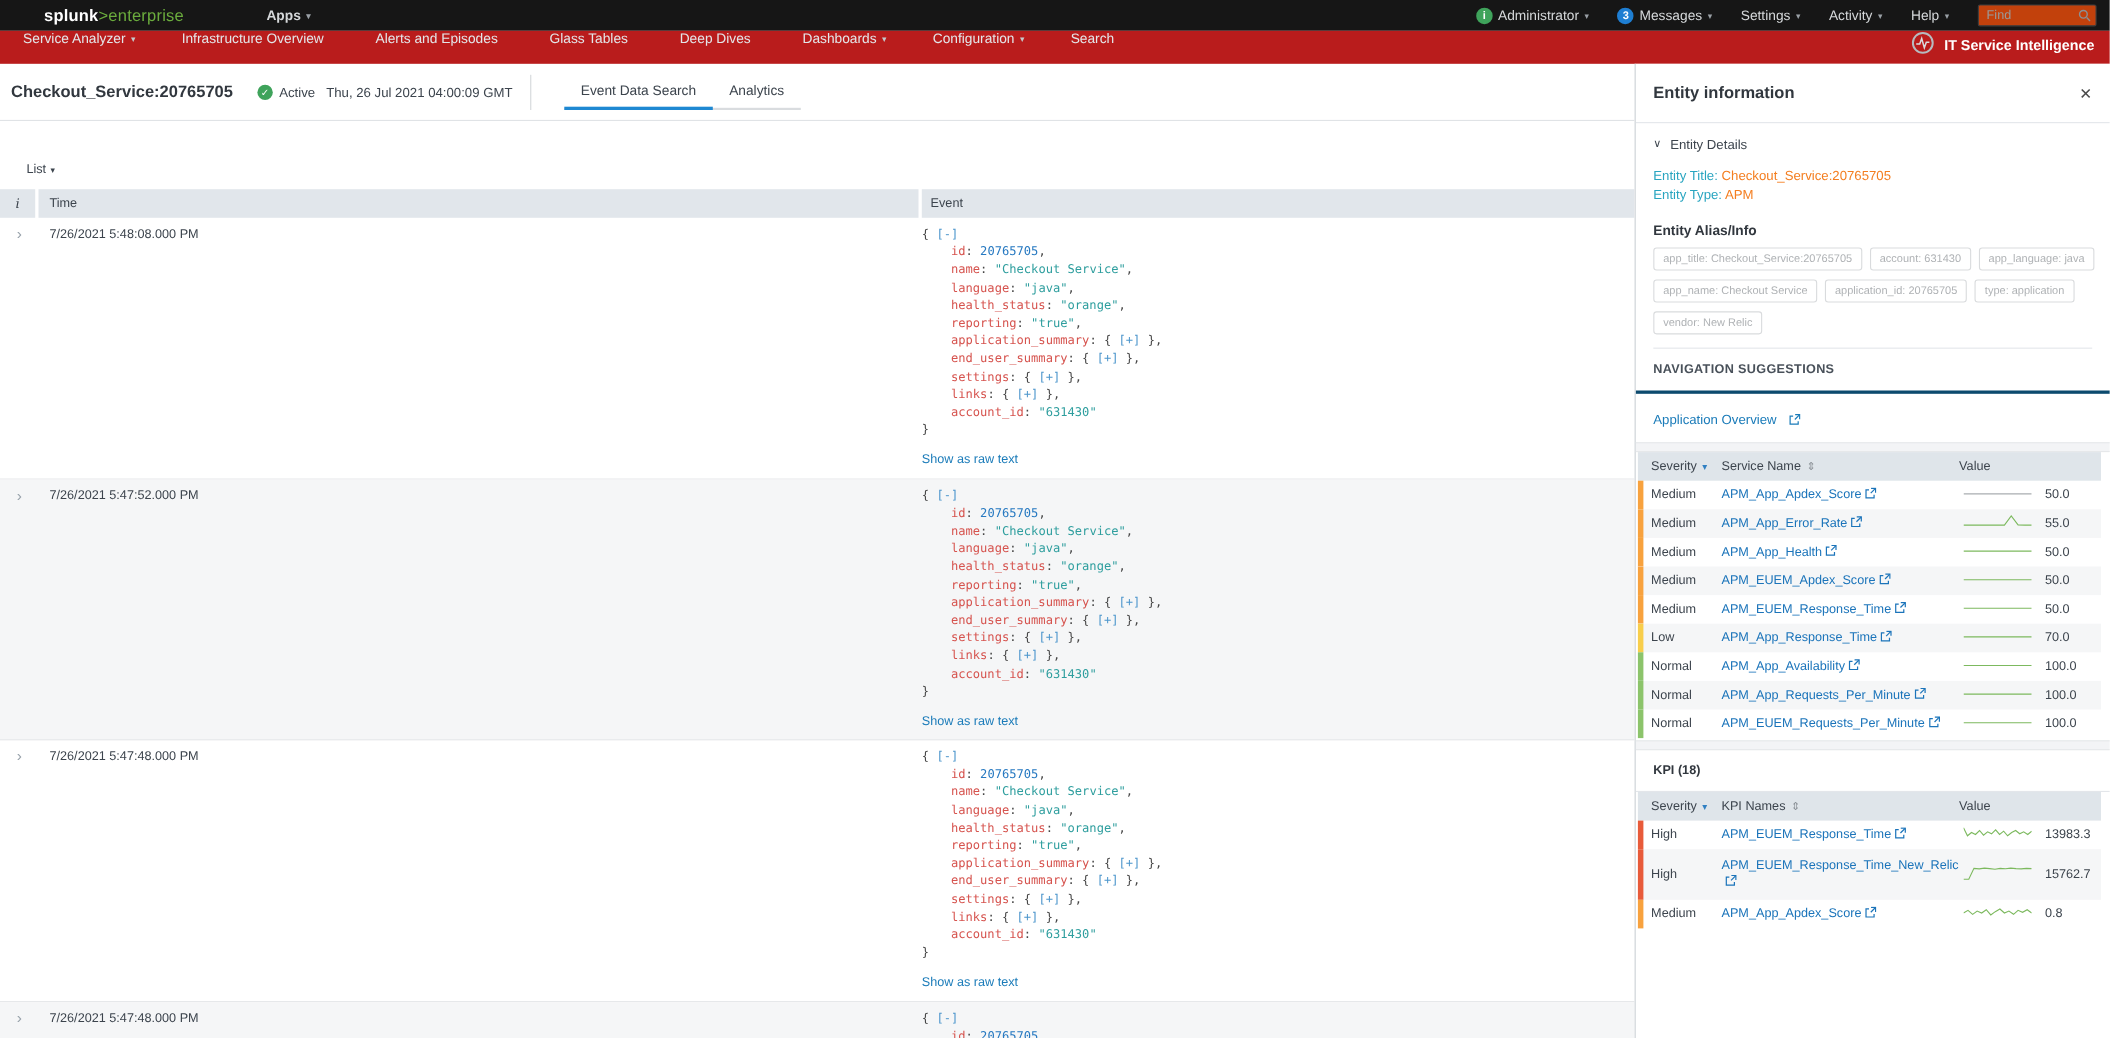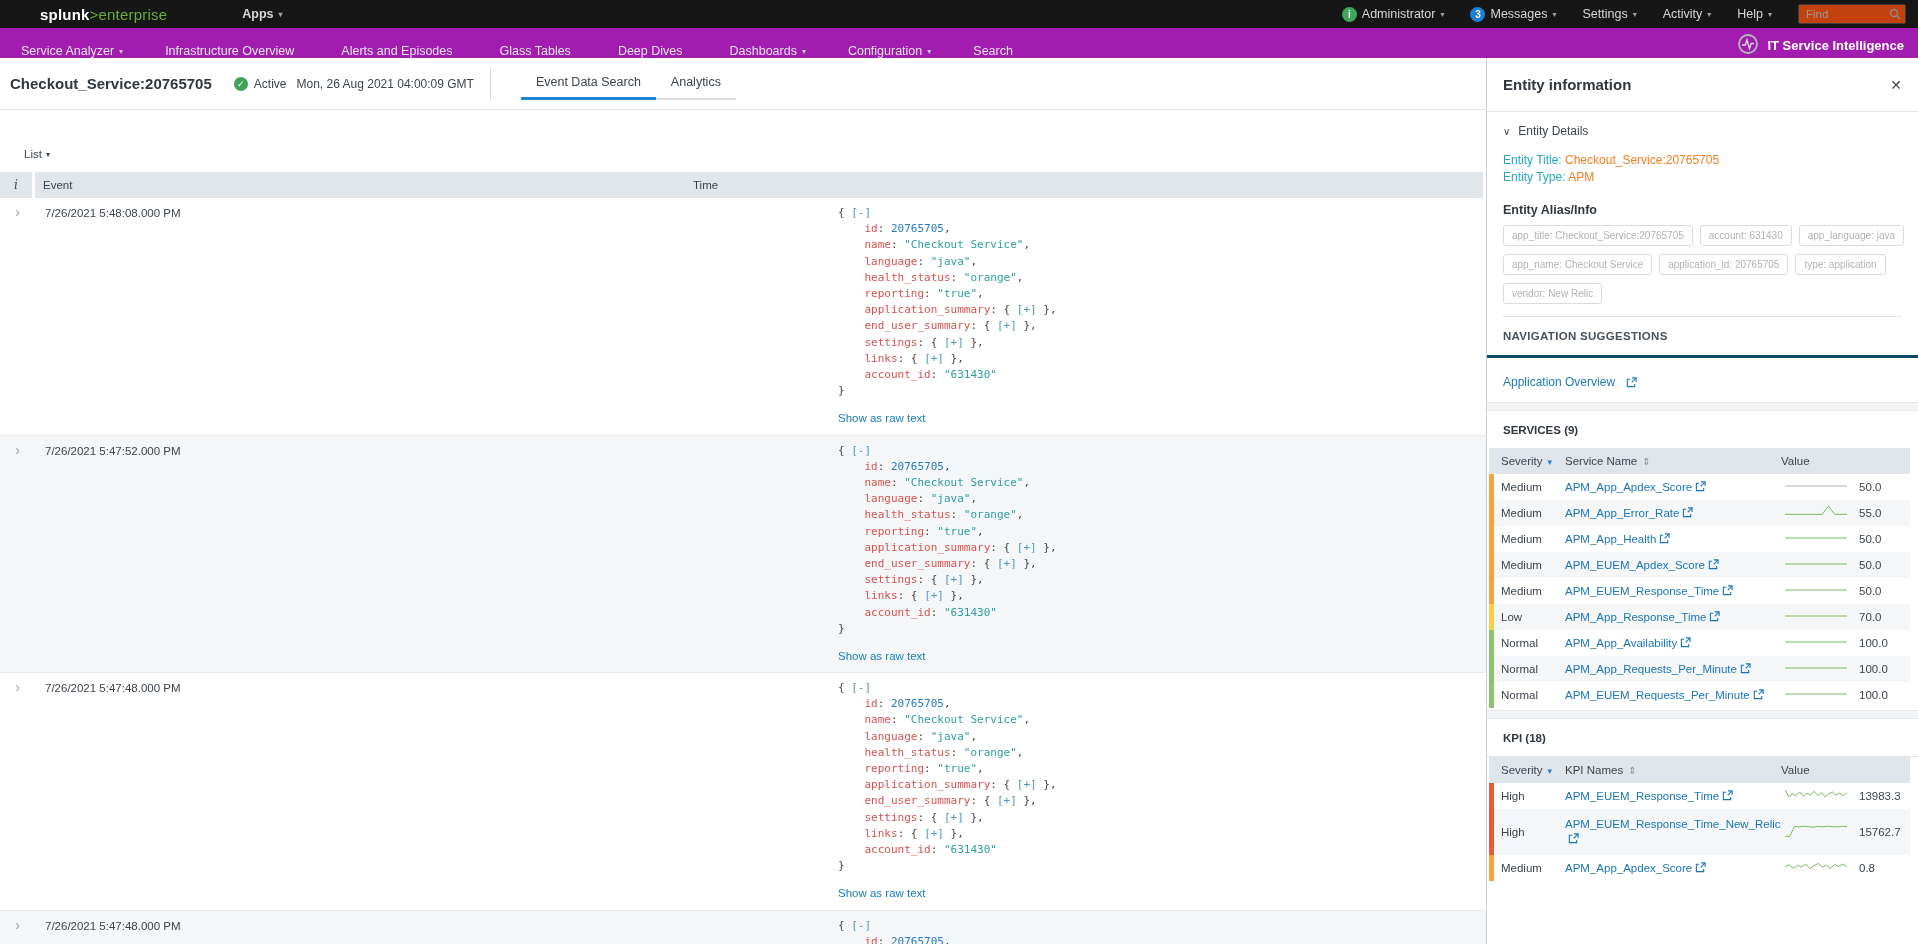--- a/index.html
+++ b/index.html
@@ -17,21 +17,21 @@
   .caret { font-size:8px; color:#9AA0A6; }
   .badge-circle { width:15px; height:15px; border-radius:50%; display:inline-flex; align-items:center; justify-content:center;
     font-size:10px; color:#fff; font-weight:bold; }
   .find-wrap { position:relative; margin-right:12px; }
   .find { width:108px; height:20px; background:#c2410c; border:1px solid #3E3E3E; border-radius:2px;
     color:#C9C9C9; font-size:11.5px; padding:0 20px 0 7px; outline:none; }
   .find::placeholder { color:#9A9A9A; }
   .find-icon { position:absolute; right:5px; top:4px; }
 
   
-  .appbar { height:30px; background:#a21caf; display:flex; align-items:flex-end; color:#E3E6E9; font-size:12.5px; }
+  .appbar { height:30px; background:#b91c1c; display:flex; align-items:flex-start; color:#E3E6E9; font-size:12.5px; }
   .appnav { display:flex; align-items:center; }
   .appnav-item { padding:0 21px; display:flex; align-items:center; gap:5px; cursor:pointer; white-space:nowrap; }
   .appnav-item .caret { color:#C4C8CC; }
   .itsi { margin-left:auto; margin-right:14px; display:flex; align-items:center; gap:8px; font-size:13px; font-weight:bold; color:#fff; }
 
   
   .workspace { position:absolute; top:58px; left:0; right:0; bottom:0; }
   .main { position:absolute; left:0; top:0; width:1486px; bottom:0; overflow:hidden; }
 
   .page-header { height:52px; display:flex; align-items:center; border-bottom:1px solid #E0E3E6; padding-left:10px; }
@@ -208,38 +208,38 @@
 
 <div class="workspace">
 
   <div class="main">
     <div class="page-header">
       <div class="page-title">Checkout_Service:20765705</div>
       <div class="status">
         <span class="check-circle">✓</span>
         <span>Active</span>
       </div>
-      <div class="timestamp">Mon, 26 Aug 2021 04:00:09 GMT</div>
+      <div class="timestamp">Thu, 26 Jul 2021 04:00:09 GMT</div>
       <div class="vdiv"></div>
       <div class="tabs">
 
       <div class="tab active">Event Data Search</div>
           <div class="tab alt">Analytics</div>
         </div>
     </div>
 
     <div class="list-bar">
       <span>List</span>
       <span class="caret">▾</span>
     </div>
 
     <div class="etable-header">
       <div class="hc hc-i">i</div>
+      <div class="hc hc-time">Time</div>
       <div class="hc hc-event">Event</div>
-      <div class="hc hc-time">Time</div>
     </div>
 
     <div>
 
     <div class="erow">
           <div class="ecell-arrow">›</div>
           <div class="ecell-time">7/26/2021 5:48:08.000 PM</div>
           <div class="ecell-event">
             <div class="json">
               <div class="jline"><span class="seg-p">{ </span><span class="seg-b">[-]</span></div>
@@ -359,21 +359,20 @@
         <span>Application Overview</span>
         <svg class="ext" width="11" height="11" viewBox="0 0 12 12">
             <path d="M4.5 2.5H1.5v8h8V7.5" fill="none" stroke="#1A7BB9" stroke-width="1.2"></path>
             <path d="M6.5 1h4.5v4.5" fill="none" stroke="#1A7BB9" stroke-width="1.2"></path>
             <path d="M10.7 1.3L6.2 5.8" stroke="#1A7BB9" stroke-width="1.2"></path>
           </svg>
       </a>
     </div>
     <div class="band"></div>
 
-    <div class="tbl-head-label">SERVICES (9)</div>
     <div class="ptable">
       <div class="ptr head">
         <div class="c-sev">
           <span>Severity</span><span class="sort-caret">▾</span>
         </div>
         <div class="c-name">
           <span>Service Name</span><span class="sort-both">⇕</span>
         </div>
         <div class="c-spark"></div>
         <div class="c-val" style="margin-left:-78px">Value</div>

